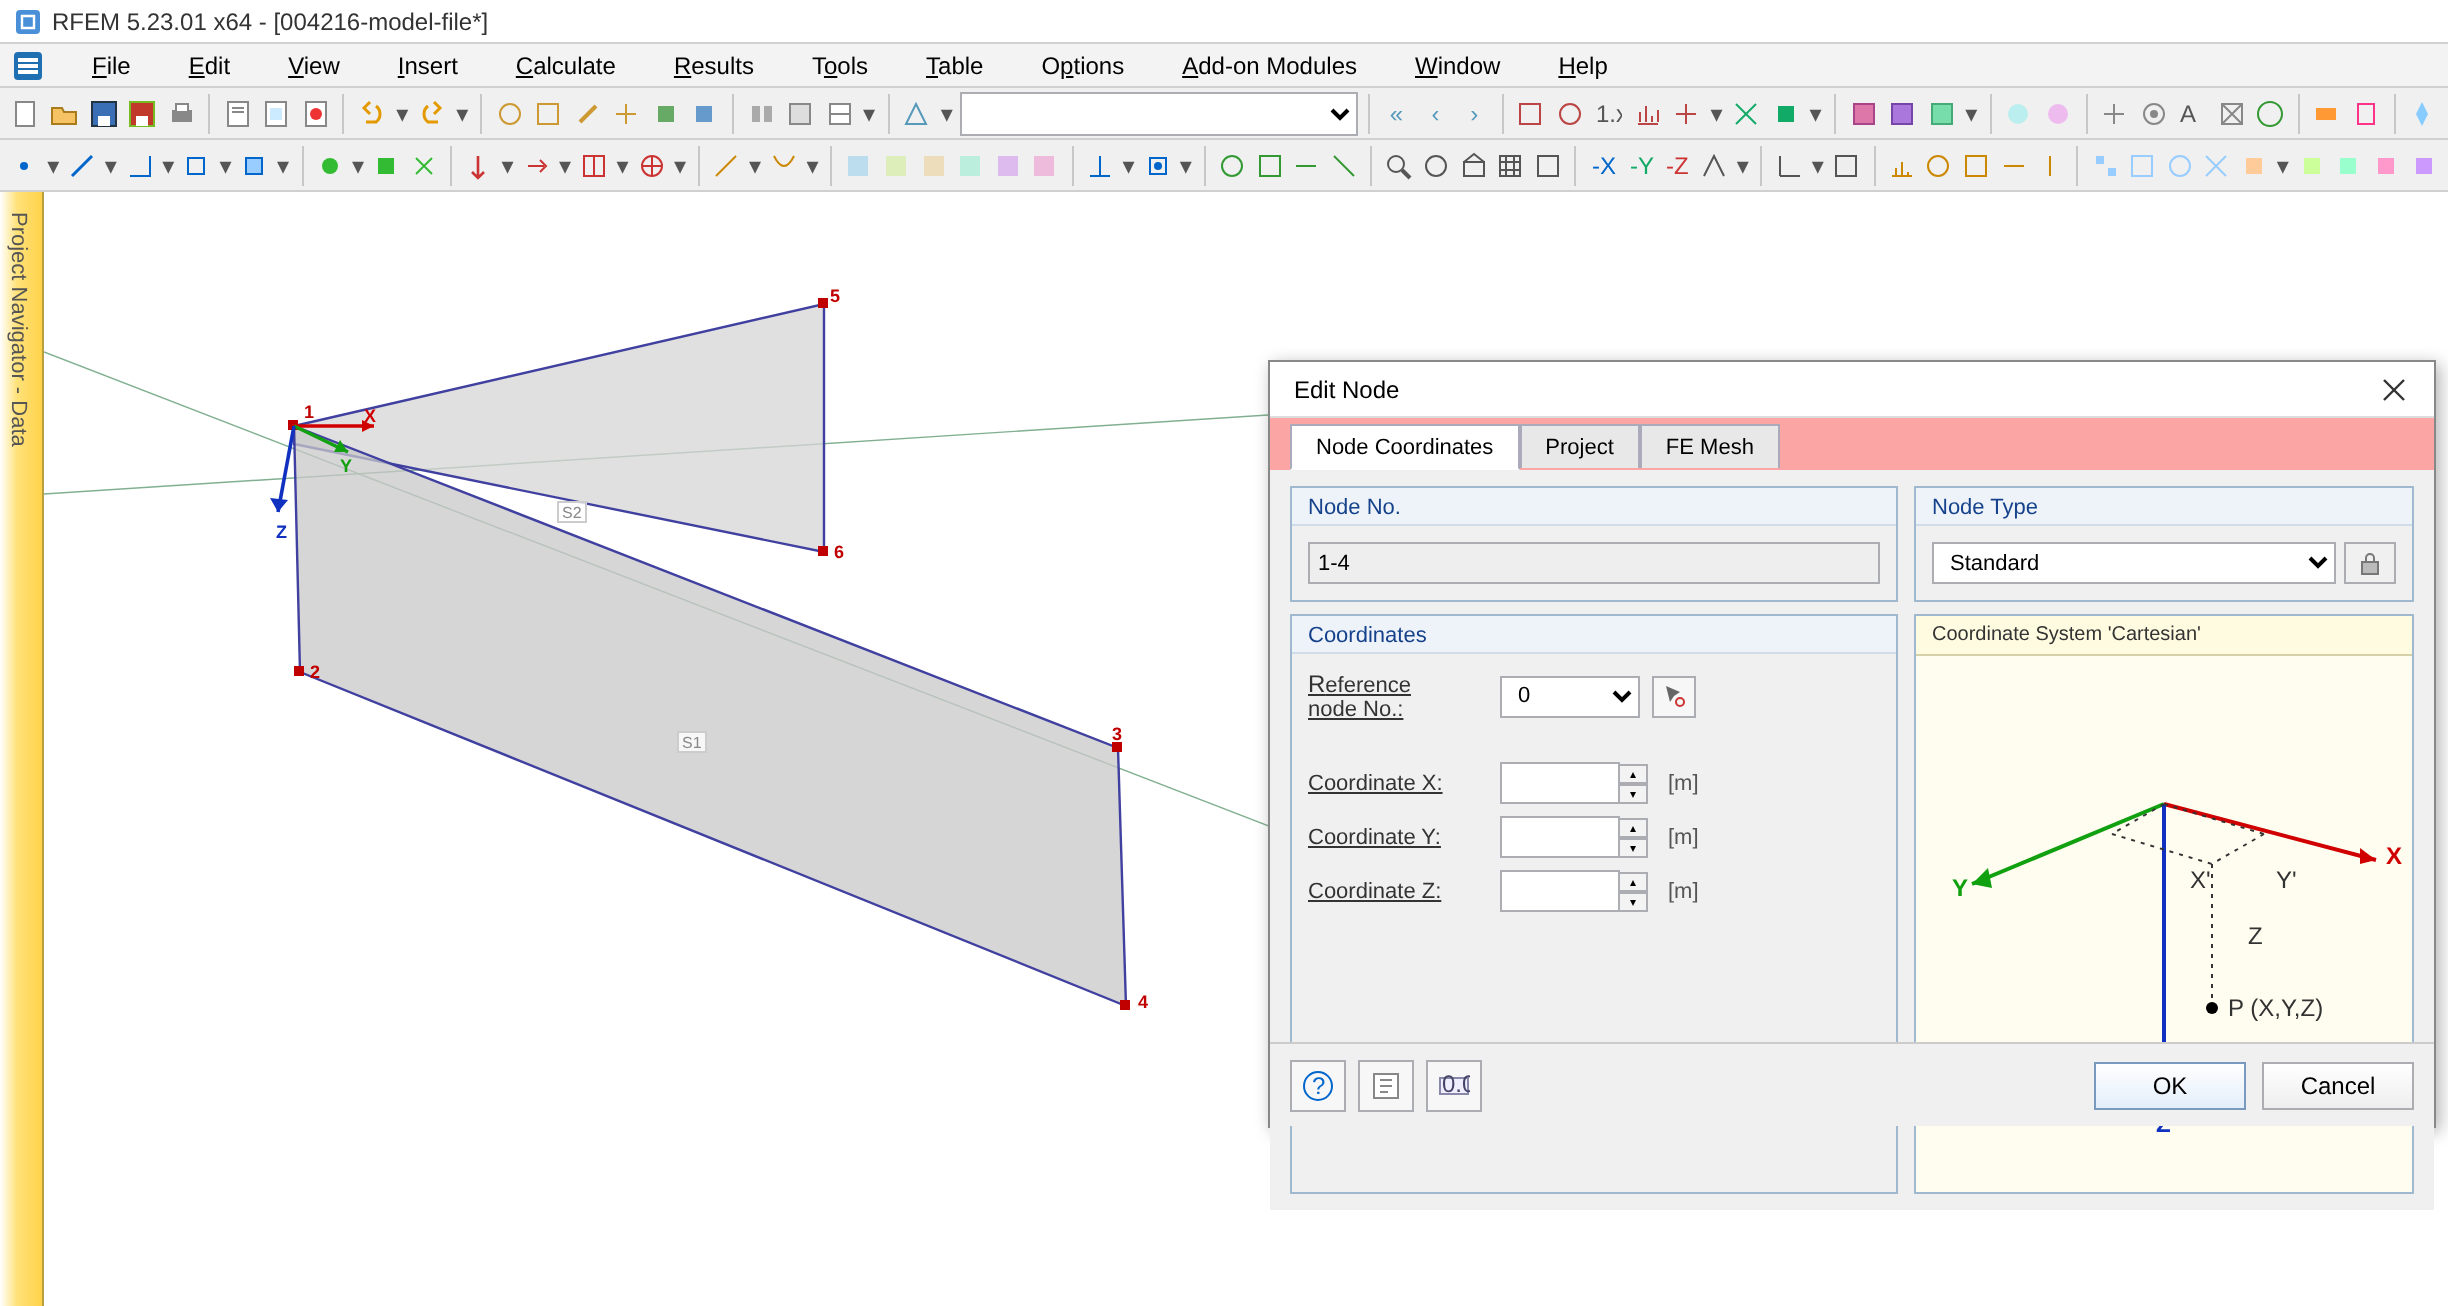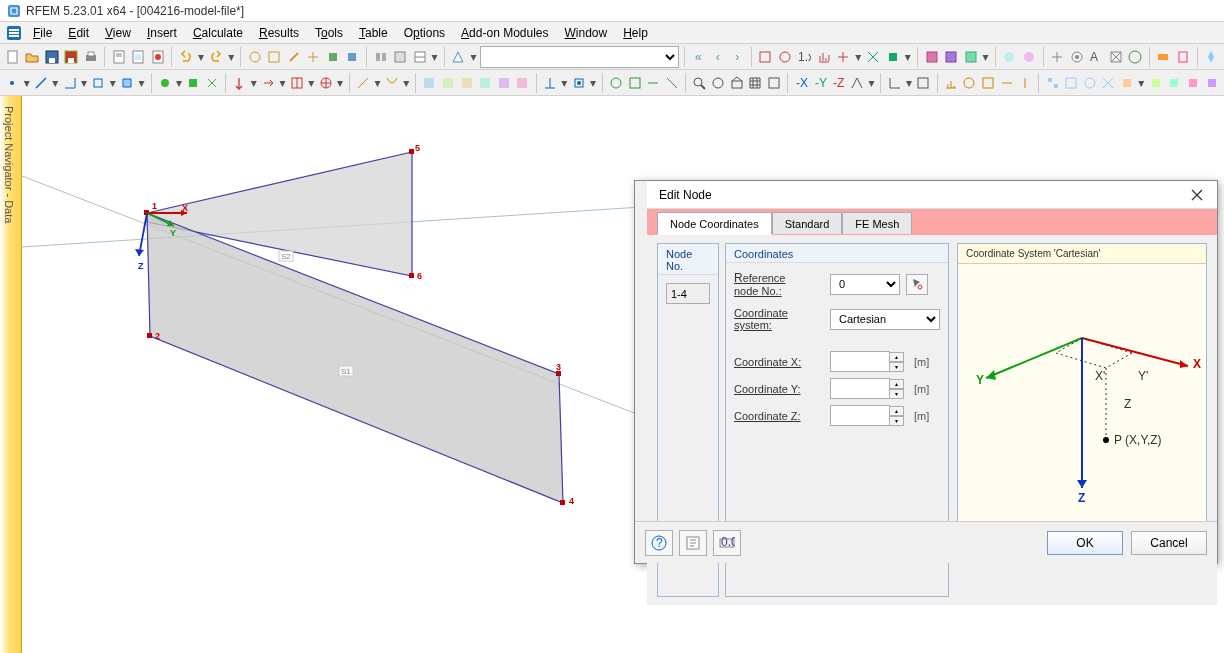--- a/index.html
+++ b/index.html
@@ -4,50 +4,50 @@
 <style>
   * { box-sizing: border-box; margin: 0; padding: 0; font-family: "Segoe UI", Tahoma, sans-serif; font-size: 12px; }
   body { background: #fff; overflow: hidden; width: 1224px; height: 653px; position: relative; }
 
   
   .titlebar { height: 22px; background: #fff; display: flex; align-items: center; padding: 0 6px; color: #333; border-bottom: 1px solid #d0d0d0; }
   .titlebar .logo { width: 16px; height: 16px; margin-right: 4px; }
   .titlebar-text { font-size: 12px; }
 
   
-  .menubar { height: 22px; background: #f3f3f3; display: flex; align-items: center; padding: 0 4px; gap: 2px; border-bottom: 1px solid #d0d0d0; }
+  .menubar { height: 22px; background: #f3f3f3; display: flex; align-items: center; padding: 0 4px; gap: 15px; border-bottom: 1px solid #d0d0d0; }
   .menubar .mi { width: 20px; height: 18px; display: inline-flex; align-items: center; justify-content: center; }
   .menubar .menuitem { padding: 2px 7px; cursor: default; }
   .accel { text-decoration: underline; }
 
   
   .tbrow { height: 26px; background: #f0f0f0; display: flex; align-items: center; padding: 1px 4px; gap: 2px; border-bottom: 1px solid #d0d0d0; }
   .tb { width: 20px; height: 20px; border: 1px solid transparent; border-radius: 2px; display: inline-flex; align-items: center; justify-content: center; cursor: pointer; }
   .tbsep { width: 1px; height: 20px; background: #c8c8c8; margin: 0 3px; }
   .tbdrop { width: 10px; display:inline-flex; align-items:center; justify-content:center; color:#555;}
   .tblong { height: 22px; border: 1px solid #abadb3; background: #fff; }
 
   
   .mainrow { display: flex; height: calc(653px - 22px - 22px - 26px - 26px); }
   .sidetab { width: 22px; background: linear-gradient(90deg,#fff 0%, #ffe27a 40%, #ffd24a 100%); border-right: 1px solid #b8a040; position: relative; }
   .sidetab-text { position: absolute; top: 10px; left: 3px; writing-mode: vertical-rl; transform: rotate(0deg); font-size: 11px; color: #555; }
   .canvas { flex: 1; background: #fff; position: relative; overflow: hidden; }
 
   
-  .modal { position: absolute; left: 634px; top: 180px; width: 584px; height: 384px; background: #f0f0f0; border: 1px solid #888; box-shadow: 2px 2px 8px rgba(0,0,0,0.3); padding-left: 12px; }
+  .modal { position: absolute; left: 634px; top: 180px; width: 584px; height: 384px; background: #f0f0f0; border: 1px solid #888; box-shadow: 2px 2px 8px rgba(0,0,0,0.3); }
   .modal-titlebar { height: 28px; display: flex; align-items: center; justify-content: space-between; padding: 0 6px 0 12px; background:#fff; border-bottom:1px solid #ddd;}
   .modal-title { font-size: 12px; }
   .modal-close { width: 28px; height: 22px; display:flex; align-items:center; justify-content:center; cursor:pointer; }
 
   .tabstrip { height: 26px; display: flex; align-items: center; padding: 0 10px; background:#fca5a5; gap:0; }
   .tab { padding: 5px 12px 4px 12px; border: 1px solid #aab; border-bottom: none; background: #e8e8e8; position: relative; top:1px; font-size:11px; cursor:pointer;}
   .tab.active { background: #fff; border-bottom: 1px solid #fff; }
   .tabpage { padding: 8px 10px; display: flex; gap: 8px; }
 
-  .col-left { flex: 1; display:flex; flex-direction:row; gap:6px; }
+  .col-left { flex: 1; display:flex; flex-direction:column; gap:6px; }
   .col-right { width: 250px; display:flex; flex-direction:column; gap:6px; }
 
   .groupbox { border: 1px solid #a0b8d0; background:#fff0; }
   .groupbox > .gtitle { font-size: 11px; color: #15428b; padding: 4px 8px 2px 8px; border-bottom: 1px solid #d0dde8; background:#eef3fa; }
   .groupbox > .gbody { padding: 8px; }
 
   .field { display: flex; align-items: center; gap: 6px; margin-bottom: 6px; }
   .field label { width: 90px; font-size: 11px; color: #333; text-decoration: underline; }
   input[type=text], select { height: 21px; border: 1px solid #abadb3; padding: 1px 4px; font-size: 11px; background:#fff;}
   .spin { display:flex; align-items:center;}
@@ -696,21 +696,21 @@
     <span class="modal-title">Edit Node</span>
     <span class="modal-close">
       <svg width="12" height="12">
           <line x1="1" y1="1" x2="11" y2="11" stroke="#333" stroke-width="1.2"></line>
           <line x1="11" y1="1" x2="1" y2="11" stroke="#333" stroke-width="1.2"></line>
         </svg>
     </span>
   </div>
   <div class="tabstrip">
     <div class="tab active">Node Coordinates</div>
-    <div class="tab">Standard</div>
+    <div class="tab">Project</div>
     <div class="tab">FE Mesh</div>
   </div>
   <div class="tabpage" style="background:#f0f0f0; height:370px;">
     <div class="col-left">
       <div class="groupbox">
         <div class="gtitle">Node No.</div>
         <div class="gbody">
           <input type="text" style="width: 100%; background: rgb(238, 238, 238);" readonly="" value="1-4">
         </div>
       </div>
@@ -719,24 +719,20 @@
         <div class="gbody">
           <div class="field">
             <label><span class="accel">R</span>eference<br>node No.:</label>
             <select style="width:70px"><option>0</option></select>
             <span class="pickbtn">
               <svg width="14" height="14">
                   <path d="M3 2l2 8 2-3 3-2z" fill="#666"></path>
                   <circle cx="10" cy="10" r="2" fill="none" stroke="#c33"></circle>
                 </svg>
             </span>
-          </div>
-          <div class="field" style="margin-top:10px;">
-            <label>Coordinate system:</label>
-            <select style="width:110px"><option>Cartesian</option></select>
           </div>
           <div style="height:14px;"></div>
           <div class="field">
             <label>Coordinate X:</label>
             <div class="spin">
                 <input type="text" value="" style="">
                 <span class="spbtns">
                   <div>▴</div>
                   <div>▾</div>
                 </span>
@@ -762,20 +758,32 @@
                   <div>▴</div>
                   <div>▾</div>
                 </span>
               </div>
             <span class="unit">[m]</span>
           </div>
         </div>
       </div>
     </div>
     <div class="col-right">
+      <div class="groupbox">
+        <div class="gtitle">Node Type</div>
+        <div class="gbody" style="display:flex; gap:4px;">
+          <select style="flex:1"><option>Standard</option></select>
+          <span class="lockicon">
+              <svg width="12" height="12">
+                <rect x="2" y="5" width="8" height="6" fill="#bbb" stroke="#777"></rect>
+                <path d="M4 5V3a2 2 0 0 1 4 0v2" fill="none" stroke="#777"></path>
+              </svg>
+            </span>
+        </div>
+      </div>
       <div class="csys-box">
         <div class="csys-title">Coordinate System 'Cartesian'</div>
         <svg width="248" height="276" style="position:absolute; top:24px; left:0;">
 
           <line x1="124" y1="70" x2="230" y2="98" stroke="#d00000" stroke-width="2"></line>
             <polygon points="230,98 222,92 222,100" fill="#d00000"></polygon>
           <line x1="124" y1="70" x2="28" y2="110" stroke="#10a010" stroke-width="2"></line>
             <polygon points="28,110 36,102 38,112" fill="#10a010"></polygon>
           <line x1="124" y1="70" x2="124" y2="220" stroke="#1030c0" stroke-width="2"></line>
             <polygon points="124,220 119,212 129,212" fill="#1030c0"></polygon>

